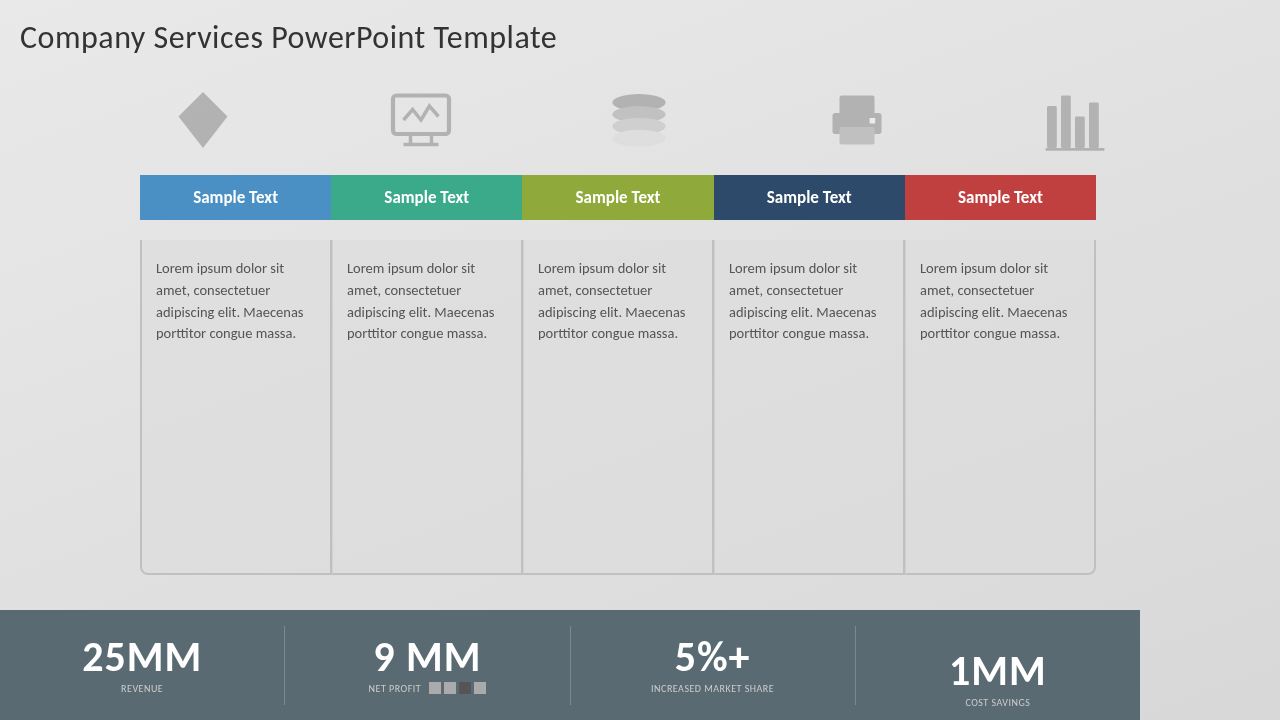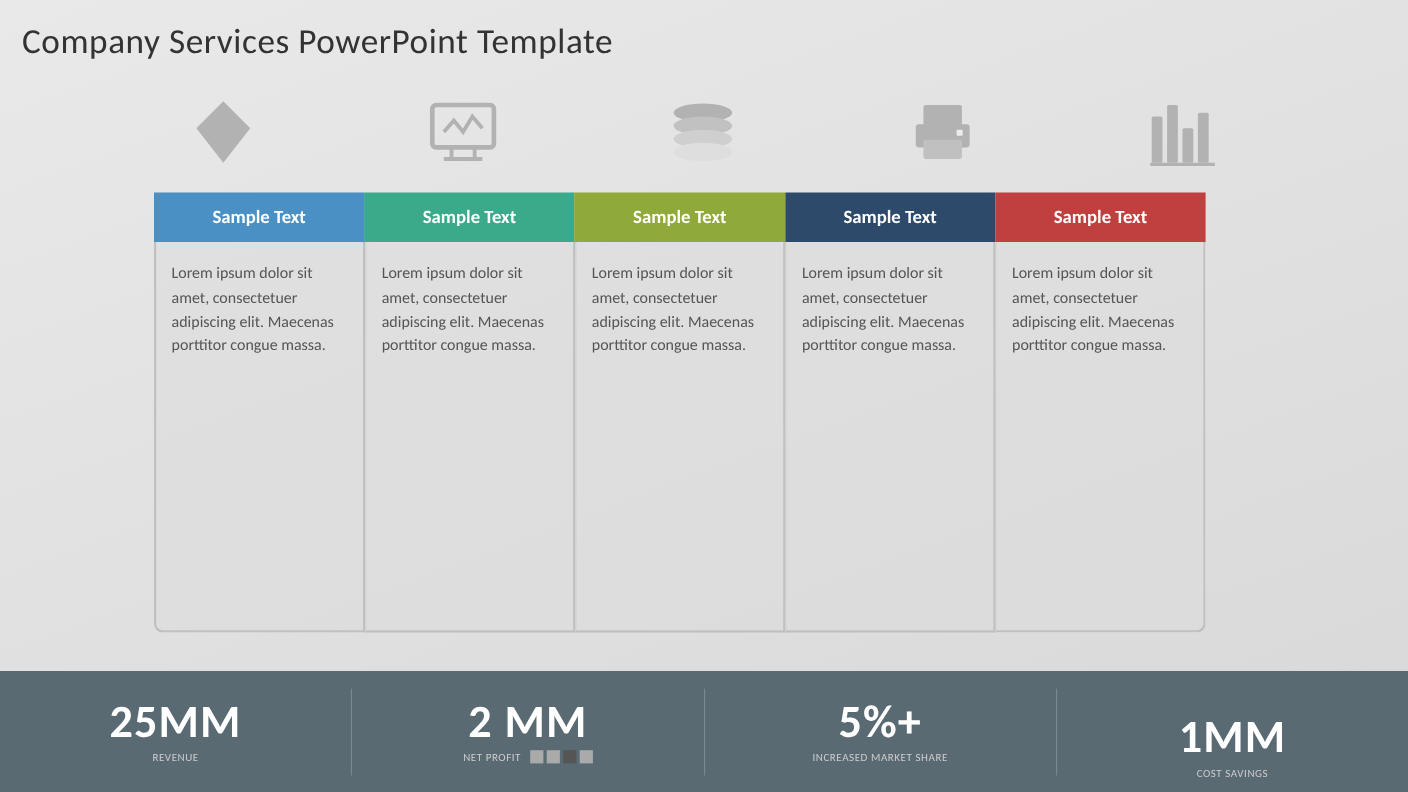--- a/index.html
+++ b/index.html
@@ -94,36 +94,37 @@
     .body-cell {
       flex: 1;
       background-color: rgba(220, 220, 220, 0.6);
       padding: 18px 14px;
       font-size: 14.5px;
       color: #555;
       line-height: 1.5;
       border-right: 2px solid #c0c0c0;
       border-bottom: 2px solid #c0c0c0;
       border-left: 1px solid #d0d0d0;
+      margin-top: 20px;
     }
 
     .body-cell:first-child {
       border-left: 2px solid #c0c0c0;
       border-bottom-left-radius: 8px;
     }
     .body-cell:last-child {
       border-bottom-right-radius: 8px;
     }
 
     
     .stats-bar {
       position: absolute;
       bottom: 0;
       left: 0;
-      width: 1280px;
+      width: 1140px;
       height: 110px;
       background-color: #5a6a72;
       display: flex;
       align-items: center;
     }
 
     .stat-item {
       flex: 1;
       display: flex;
       flex-direction: column;
@@ -254,21 +255,21 @@
   <div class="stats-bar">
 
     <div class="stat-item">
       <span class="stat-value">25MM</span>
       <div class="stat-label-row">
         <span class="stat-label">Revenue</span>
       </div>
     </div>
 
     <div class="stat-item">
-      <span class="stat-value">2 MM</span>
+      <span class="stat-value">9 MM</span>
       <div class="stat-label-row">
         <span class="stat-label">Net Profit</span>
         <div class="stat-icons">
           <span class="stat-icon-block"></span>
           <span class="stat-icon-block"></span>
           <span class="stat-icon-block dark"></span>
           <span class="stat-icon-block"></span>
         </div>
       </div>
     </div>

